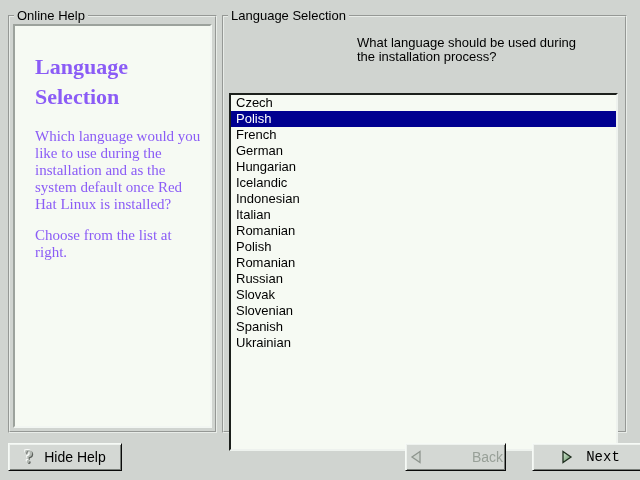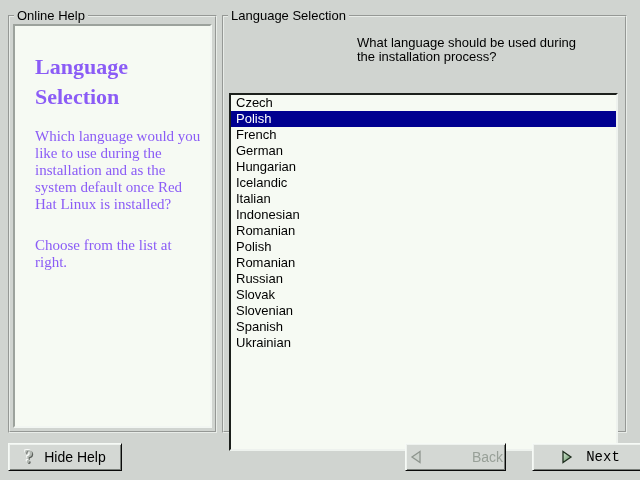--- a/index.html
+++ b/index.html
@@ -36,21 +36,21 @@
   .help-title{
     margin:26px 0 0 20px;
     font-family:"Liberation Serif",serif;
     font-weight:bold;font-size:22px;line-height:30px;color:#8b5cf6;
   }
   .help-title span{display:block;}
   .help-para{
     margin:16px 10px 0 20px;width:172px;
     font-size:15px;line-height:17px;color:#8b5cf6;
   }
-  .help-para + .help-para{margin-top:24px;}
+  .help-para + .help-para{margin-top:14px;}
 
   
   .question{
     position:absolute;left:93px;top:19px;
     font-size:13px;line-height:14px;color:#000;margin-left:40px;
   }
   .question span{display:block;}
   .listbox{
     position:absolute;left:5px;top:76px;width:389px;height:358px;
     background:var(--list-bg);
@@ -108,22 +108,22 @@
       <span>What language should be used during</span>
       <span>the installation process?</span>
     </div>
     <div class="listbox">
         <div class="list-row">Czech</div>
         <div class="list-row selected">Polish</div>
         <div class="list-row">French</div>
         <div class="list-row">German</div>
         <div class="list-row">Hungarian</div>
         <div class="list-row">Icelandic</div>
+        <div class="list-row">Indonesian</div>
         <div class="list-row">Italian</div>
-        <div class="list-row">Indonesian</div>
         <div class="list-row">Romanian</div>
         <div class="list-row">Polish</div>
         <div class="list-row">Romanian</div>
         <div class="list-row">Russian</div>
         <div class="list-row">Slovak</div>
         <div class="list-row">Slovenian</div>
         <div class="list-row">Spanish</div>
         <div class="list-row">Ukrainian</div>
       </div>
   </div>

